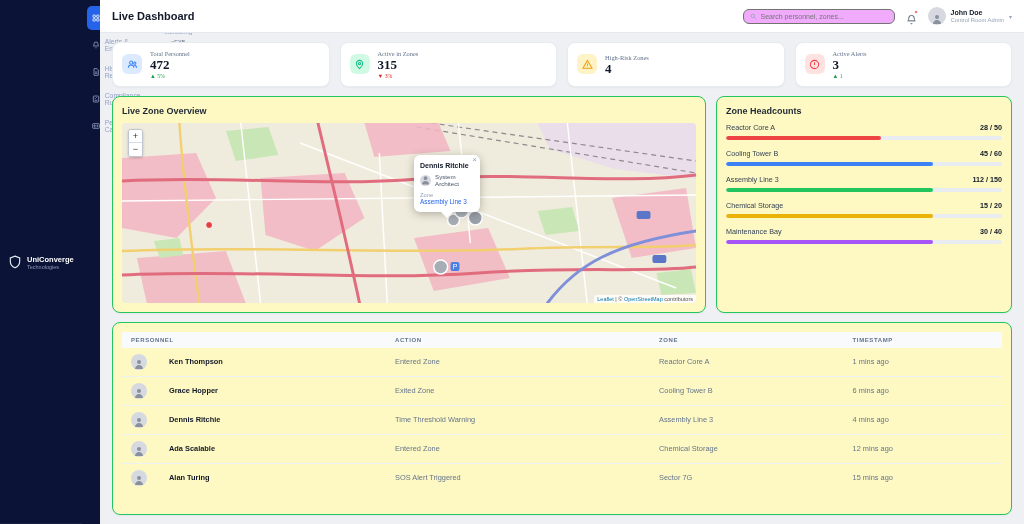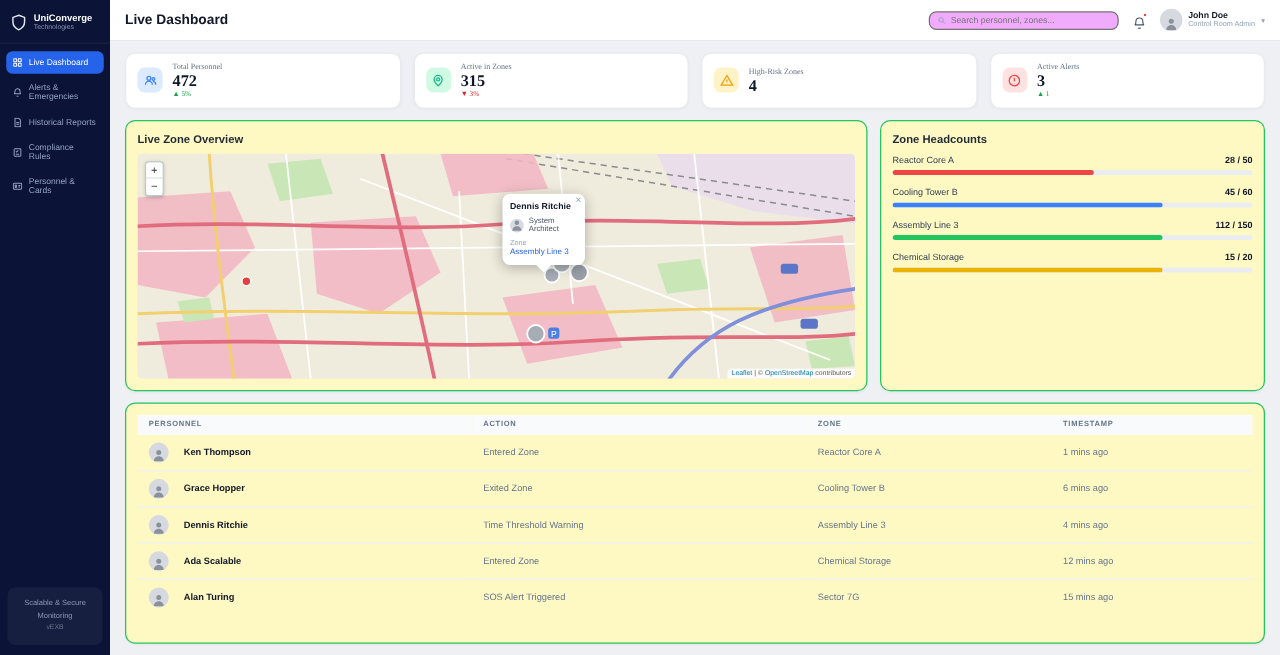--- a/index.html
+++ b/index.html
@@ -1,21 +1,21 @@
 <!DOCTYPE html>
 <html><head>
 <meta charset="utf-8">
 <style>
   * { margin:0; padding:0; box-sizing:border-box; }
   html,body { width:1024px; height:524px; overflow:hidden; }
   body { font-family:"Liberation Sans", sans-serif; background:#eef0f4; color:#1f2937; }
   .app { display:flex; width:1024px; height:524px; }
 
   
-  .sidebar { width:88px; background:#0b1437; display:flex; flex-direction:column; flex-shrink:0; }
+  .sidebar { width:100px; background:#0b1437; display:flex; flex-direction:row; flex-shrink:0; }
   .brand { display:flex; align-items:center; gap:5px; padding:10px 8px 9px; border-bottom:1px solid rgba(255,255,255,.06); }
   .brand-icon { width:14px; height:14px; color:#e2e8f0; flex-shrink:0; }
   .brand-name { font-size:7.5px; font-weight:bold; color:#fff; line-height:1.2; }
   .brand-tag { font-size:5.5px; color:#8a97b8; }
   .nav { padding:6px 5px; }
   .nav-item { display:flex; align-items:center; gap:5px; padding:5px 5px; border-radius:5px; font-size:6.8px; color:#93a1c4; margin-bottom:3px; cursor:pointer; }
   .nav-item.active { background:#2563eb; color:#fff; }
   .nav-ic { width:8px; height:8px; flex-shrink:0; }
   .nav-ic svg { display:block; width:8px; height:8px; }
   .sidebar-spacer { flex:1; }
@@ -83,21 +83,21 @@
   .zone-count { font-weight:bold; color:#111827; font-size:7.2px; }
   .bar { height:4px; background:#e9edf2; border-radius:3px; overflow:hidden; }
   .bar-fill { height:100%; border-radius:3px; }
 
   
   .feed-panel { flex:1; min-height:0; overflow:hidden; }
   table.feed { width:100%; border-collapse:collapse; }
   table.feed th { background:#f8fafc; font-size:6px; letter-spacing:.6px; text-transform:uppercase; color:#64748b; text-align:left; padding:5px 9px; font-weight:bold; }
   table.feed td { font-size:7.4px; color:#64748b; padding:6px 9px; border-top:1px solid #eef2f6; }
   table.feed tr:first-child td { border-top:0; }
-  .person-cell { display:flex; align-items:center; gap:12px; color:#111827; font-weight:bold; }
+  .person-cell { display:flex; align-items:center; gap:22px; color:#111827; font-weight:bold; }
   .col-personnel { width:30%; } .col-action { width:30%; } .col-zone { width:22%; } .col-time { width:18%; }
 </style>
 </head>
 <body>
 
 <div class="app">
 
   <aside class="sidebar">
     <div class="brand">
       <svg class="brand-icon" viewBox="0 0 24 24" fill="none" stroke="currentColor" stroke-width="2">
@@ -387,20 +387,29 @@
                 <div class="bar-fill" style="width: 75%; background: rgb(34, 197, 94);"></div>
               </div>
           </div>
           <div class="zone-row">
             <div class="zone-top">
                 <span>Chemical Storage</span>
                 <span class="zone-count">15 / 20</span>
               </div>
             <div class="bar">
                 <div class="bar-fill" style="width: 75%; background: rgb(234, 179, 8);"></div>
+              </div>
+          </div>
+          <div class="zone-row">
+            <div class="zone-top">
+                <span>Maintenance Bay</span>
+                <span class="zone-count">30 / 40</span>
+              </div>
+            <div class="bar">
+                <div class="bar-fill" style="width: 75%; background: rgb(168, 85, 247);"></div>
               </div>
           </div>
         </section>
       </div>
 
       <section class="panel feed-panel">
         <table class="feed">
           <thead>
             <tr>
               <th class="col-personnel">Personnel</th>

